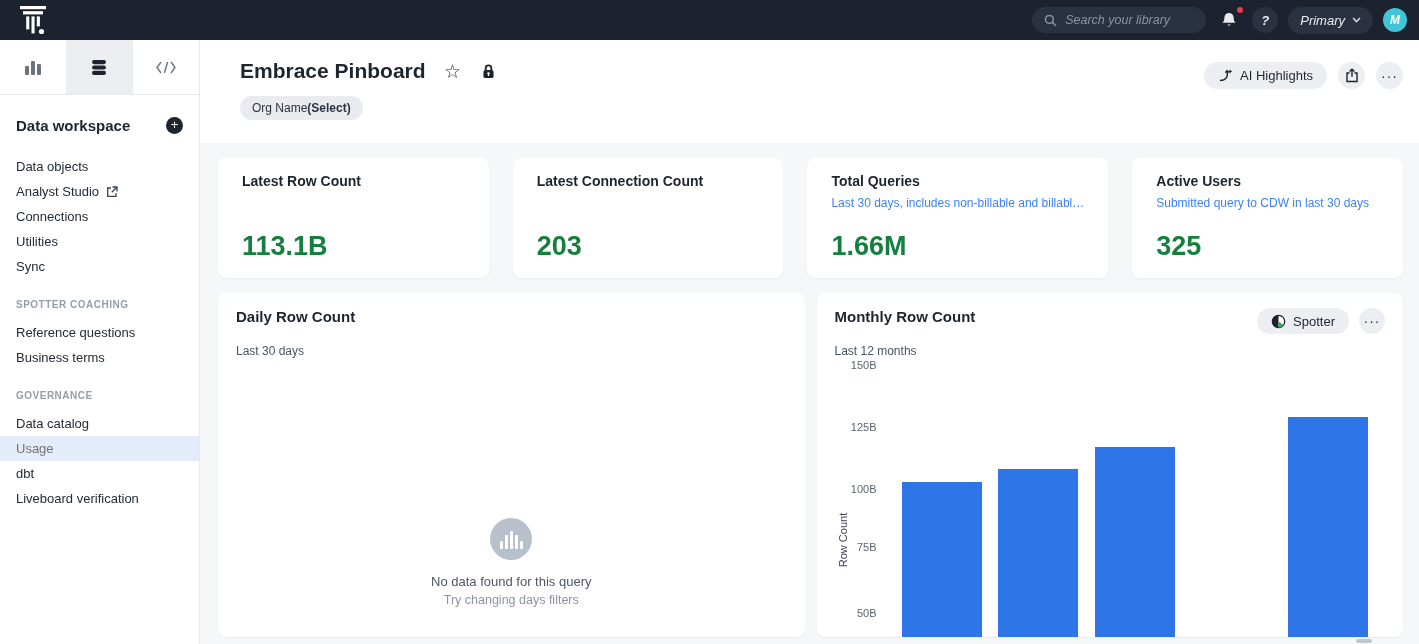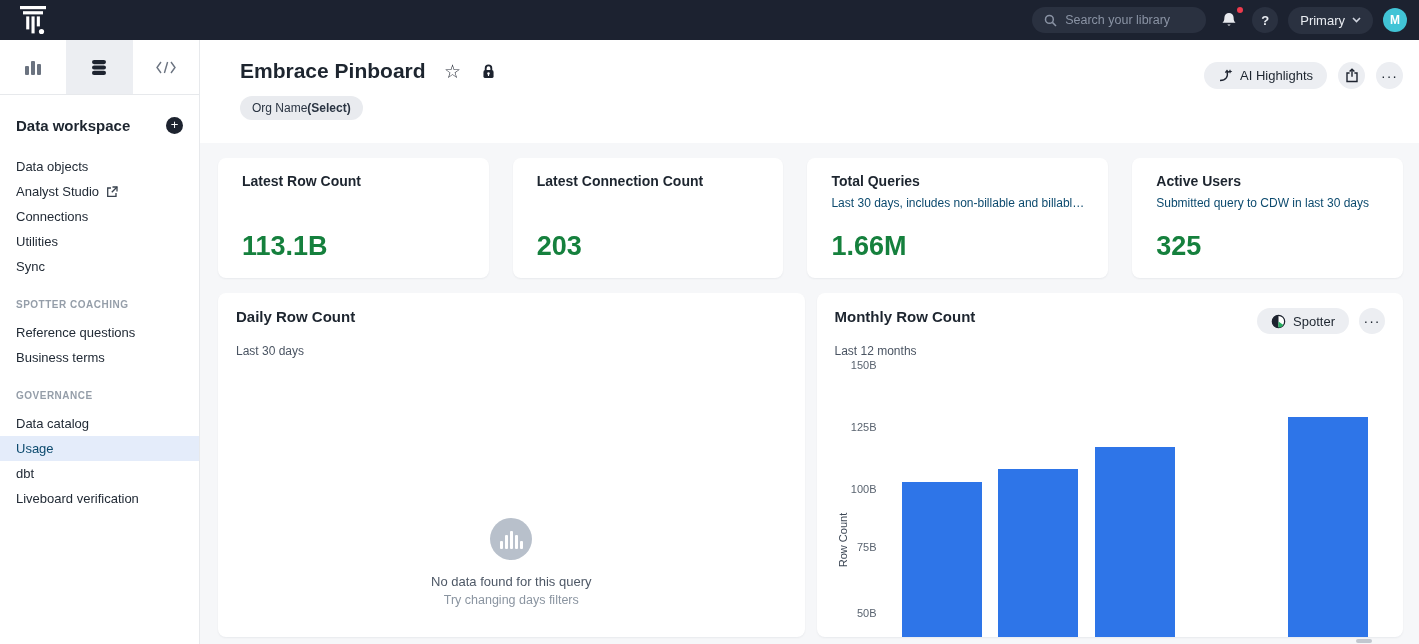--- a/index.html
+++ b/index.html
@@ -2,21 +2,21 @@
 <html><head>
 <meta charset="utf-8">
 <style>
   * { margin:0; padding:0; box-sizing:border-box; }
   html,body { width:1419px; height:644px; overflow:hidden;
     font-family:"Liberation Sans","DejaVu Sans",sans-serif; background:#f6f7f9; }
 
   
   .topbar { position:relative; height:40px; background:#1c2230; display:flex; align-items:center; }
   .logo { margin-left:18px; display:flex; align-items:center; }
-  .topbar-right { margin-left:auto; margin-right:12px; display:flex; align-items:center; gap:10px; }
+  .topbar-right { margin-left:auto; margin-right:12px; display:flex; align-items:center; gap:10px;font-style:italic; }
   .searchpill { width:174px; height:26px; border-radius:13px; background:#2a3140;
     display:flex; align-items:center; gap:8px; padding:0 12px; cursor:text; }
   .searchpill span { font-size:12.5px; color:#8a93a4; }
   .iconbtn-dark { position:relative; width:26px; height:26px; border-radius:50%;
     display:flex; align-items:center; justify-content:center; cursor:pointer; }
   .badge { position:absolute; top:-2px; right:-3px; width:10px; height:10px; border-radius:50%;
     background:#ee3b4d; border:2px solid #1c2230; }
   .help { background:#2a3140; color:#e9ecf1; font-size:13px; font-weight:bold; }
   .orgbtn { height:27px; border-radius:14px; background:#2a3140; color:#e9ecf1;
     display:flex; align-items:center; gap:7px; padding:0 12px; font-size:13px; cursor:pointer; }
@@ -31,21 +31,21 @@
   
   .tabs { display:flex; height:55px; border-bottom:1px solid #e7e9ec; }
   .tab { flex:1; display:flex; align-items:center; justify-content:center; cursor:pointer; }
   .tab.active { background:#eceef2; }
   .ws-head { display:flex; align-items:center; justify-content:space-between; padding:0 16px; margin-top:22px; }
   .ws-head h2 { font-size:15px; font-weight:bold; color:#1d252f; }
   .plusbtn { width:17px; height:17px; border-radius:50%; background:#1d232f; color:#fff; font-size:13px;
     line-height:15px; text-align:center; cursor:pointer; }
   .nav { margin-top:20px; }
   .nav-item { display:flex; align-items:center; gap:7px; padding:5px 16px; font-size:13px; color:#222b36; cursor:pointer; }
-  .nav-item.selected { background:#e4ecfa; color:#0c4a6e; }
+  .nav-item.selected { background:#e4ecfa; color:#737373; }
   .sec-label { padding:0 16px; margin:20px 0 10px; font-size:10px; font-weight:bold;
     letter-spacing:.5px; color:#959ea9; }
 
   
   .mhead { position:relative; background:#fff; height:103px; padding:18px 16px 0 40px; flex:none; }
   .title-row { display:flex; align-items:center; gap:10px; }
   .title-row h1 { font-size:21px; font-weight:bold; color:#1d252f; margin-right:4px; }
   .ghost-ic { width:26px; height:26px; display:flex; align-items:center; justify-content:center; cursor:pointer; }
   .star { font-size:19px; color:#1d232f; line-height:1; }
   .chip { display:inline-flex; margin-top:12px; background:#e9ebef; border-radius:12px;
@@ -56,21 +56,21 @@
     gap:7px; padding:0 14px; font-size:13px; color:#1d252f; cursor:pointer; }
   .circbtn { width:27px; height:27px; border-radius:50%; background:#eceef2; display:flex;
     align-items:center; justify-content:center; cursor:pointer; color:#1d252f; font-size:14px; letter-spacing:1px; }
 
   
   .content { flex:1; background:#f6f7f9; padding:15px 16px 0 18px; min-height:0; }
   .kpi-row { display:flex; gap:24px; }
   .card { background:#fff; border-radius:8px; box-shadow:0 1px 2px rgba(20,30,50,.06); }
   .kpi { flex:1; height:120px; padding:15px 24px 16px; display:flex; flex-direction:column; }
   .kpi-title { font-size:14px; font-weight:bold; color:#1d252f; }
-  .kpi-sub { font-size:12px; color:#0c4a6e; margin-top:7px; white-space:nowrap; overflow:hidden; }
+  .kpi-sub { font-size:12px; color:#3b82f6; margin-top:7px; white-space:nowrap; overflow:hidden; }
   .kpi-sub:empty { display:none; }
   .kpi-value { margin-top:auto; font-size:27px; font-weight:bold; color:#15803d; }
 
   .chart-row { display:flex; gap:12px; margin-top:15px; }
   .chart-card { flex:1; height:344px; position:relative; overflow:hidden; }
   .cc-head { display:flex; align-items:flex-start; padding:15px 18px 0; }
   .cc-title { font-size:15px; font-weight:bold; color:#1d252f; }
   .cc-sub { font-size:12px; color:#4a5462; margin-top:19px; }
   .cc-actions { margin-left:auto; display:flex; align-items:center; gap:10px; }
 

